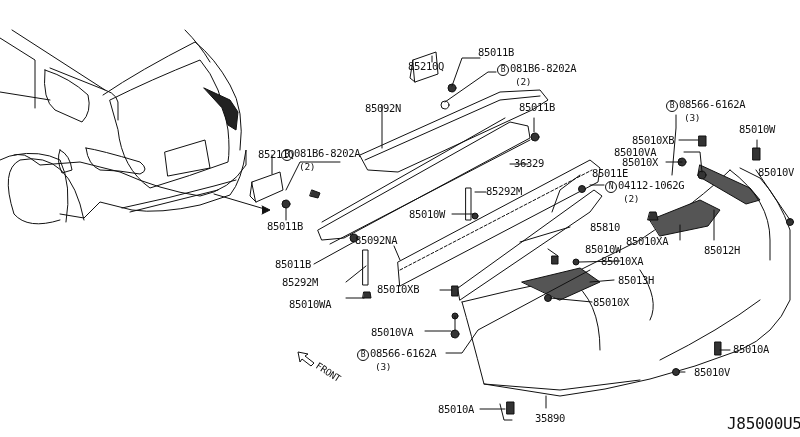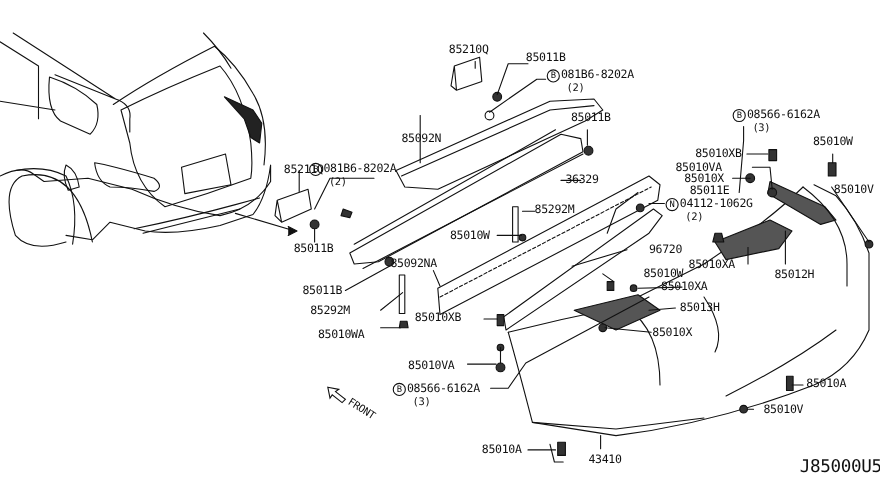--- a/index.html
+++ b/index.html
@@ -139,56 +139,56 @@
     <path d="M592 302 L550 298"></path>
     <path d="M425 331 L451 331"></path>
     <path d="M446 353 L462 353 L478 330 L590 270"></path>
     <path d="M730 350 L720 350"></path>
     <path d="M685 372 L680 372"></path>
     <path d="M480 409 L505 409"></path>
     <path d="M546 408 L546 396"></path>
   </g>
 </svg>
 
-<div class="lbl" style="left:408px;top:40px">85210Q</div>
+<div class="lbl" style="left:408px;top:61px">85210Q</div>
 <div class="lbl" style="left:478px;top:47px">85011B</div>
 <div class="lbl" style="left:497px;top:63px"><span class="circ">B</span><span>081B6-8202A</span><br><span class="sub" style="margin-left:18px">(2)</span></div>
-<div class="lbl" style="left:365px;top:121px">85092N</div>
+<div class="lbl" style="left:365px;top:103px">85092N</div>
 <div class="lbl" style="left:519px;top:102px">85011B</div>
 <div class="lbl" style="left:258px;top:149px">85211Q</div>
 <div class="lbl" style="left:281px;top:148px"><span class="circ">B</span><span>081B6-8202A</span><br><span class="sub" style="margin-left:18px">(2)</span></div>
 <div class="lbl" style="left:514px;top:158px">36329</div>
 <div class="lbl" style="left:267px;top:221px">85011B</div>
 <div class="lbl" style="left:666px;top:99px"><span class="circ">B</span><span>08566-6162A</span><br><span class="sub" style="margin-left:18px">(3)</span></div>
 <div class="lbl" style="left:632px;top:135px">85010XB</div>
 <div class="lbl" style="left:739px;top:124px">85010W</div>
 <div class="lbl" style="left:614px;top:147px">85010VA</div>
 <div class="lbl" style="left:622px;top:157px">85010X</div>
-<div class="lbl" style="left:627px;top:168px">85011E</div>
+<div class="lbl" style="left:592px;top:168px">85011E</div>
 <div class="lbl" style="left:758px;top:167px">85010V</div>
 <div class="lbl" style="left:605px;top:180px"><span class="circ">N</span><span>04112-1062G</span><br><span class="sub" style="margin-left:18px">(2)</span></div>
 <div class="lbl" style="left:486px;top:186px">85292M</div>
 <div class="lbl" style="left:409px;top:209px">85010W</div>
-<div class="lbl" style="left:590px;top:222px">96720</div>
+<div class="lbl" style="left:590px;top:222px">85810</div>
 <div class="lbl" style="left:626px;top:236px">85010XA</div>
 <div class="lbl" style="left:704px;top:245px">85012H</div>
 <div class="lbl" style="left:355px;top:235px">85092NA</div>
 <div class="lbl" style="left:275px;top:259px">85011B</div>
 <div class="lbl" style="left:585px;top:244px">85010W</div>
 <div class="lbl" style="left:601px;top:256px">85010XA</div>
 <div class="lbl" style="left:282px;top:277px">85292M</div>
 <div class="lbl" style="left:618px;top:275px">85013H</div>
 <div class="lbl" style="left:289px;top:299px">85010WA</div>
 <div class="lbl" style="left:377px;top:284px">85010XB</div>
 <div class="lbl" style="left:593px;top:297px">85010X</div>
 <div class="lbl" style="left:371px;top:327px">85010VA</div>
 <div class="lbl" style="left:357px;top:348px"><span class="circ">B</span><span>08566-6162A</span><br><span class="sub" style="margin-left:18px">(3)</span></div>
 <div class="lbl" style="left:733px;top:344px">85010A</div>
 <div class="lbl" style="left:694px;top:367px">85010V</div>
 <div class="lbl" style="left:438px;top:404px">85010A</div>
-<div class="lbl" style="left:535px;top:413px">43410</div>
+<div class="lbl" style="left:535px;top:413px">35890</div>
 
 <svg style="position:absolute;left:296px;top:350px" width="24" height="20" fill="none" stroke="#111" stroke-width="1">
   <path d="M2 2 L12 4 L9 6 L18 13 L15 16 L6 9 L4 12 Z"></path>
 </svg>
 <div class="lbl" id="front" style="left:320px;top:360px">FRONT</div>
 
 <div class="lbl" id="code" style="left:727px;top:418px">J85000U5</div>
 
 </body></html>

